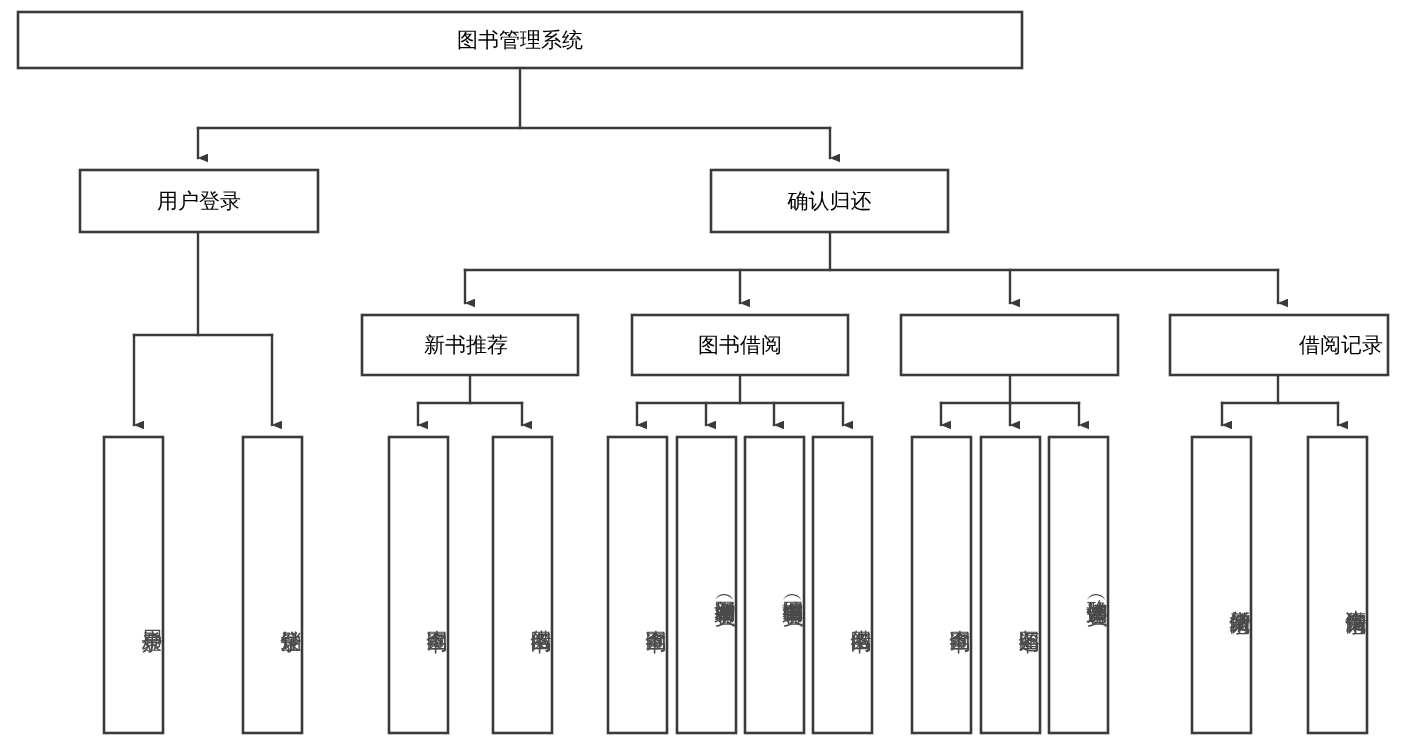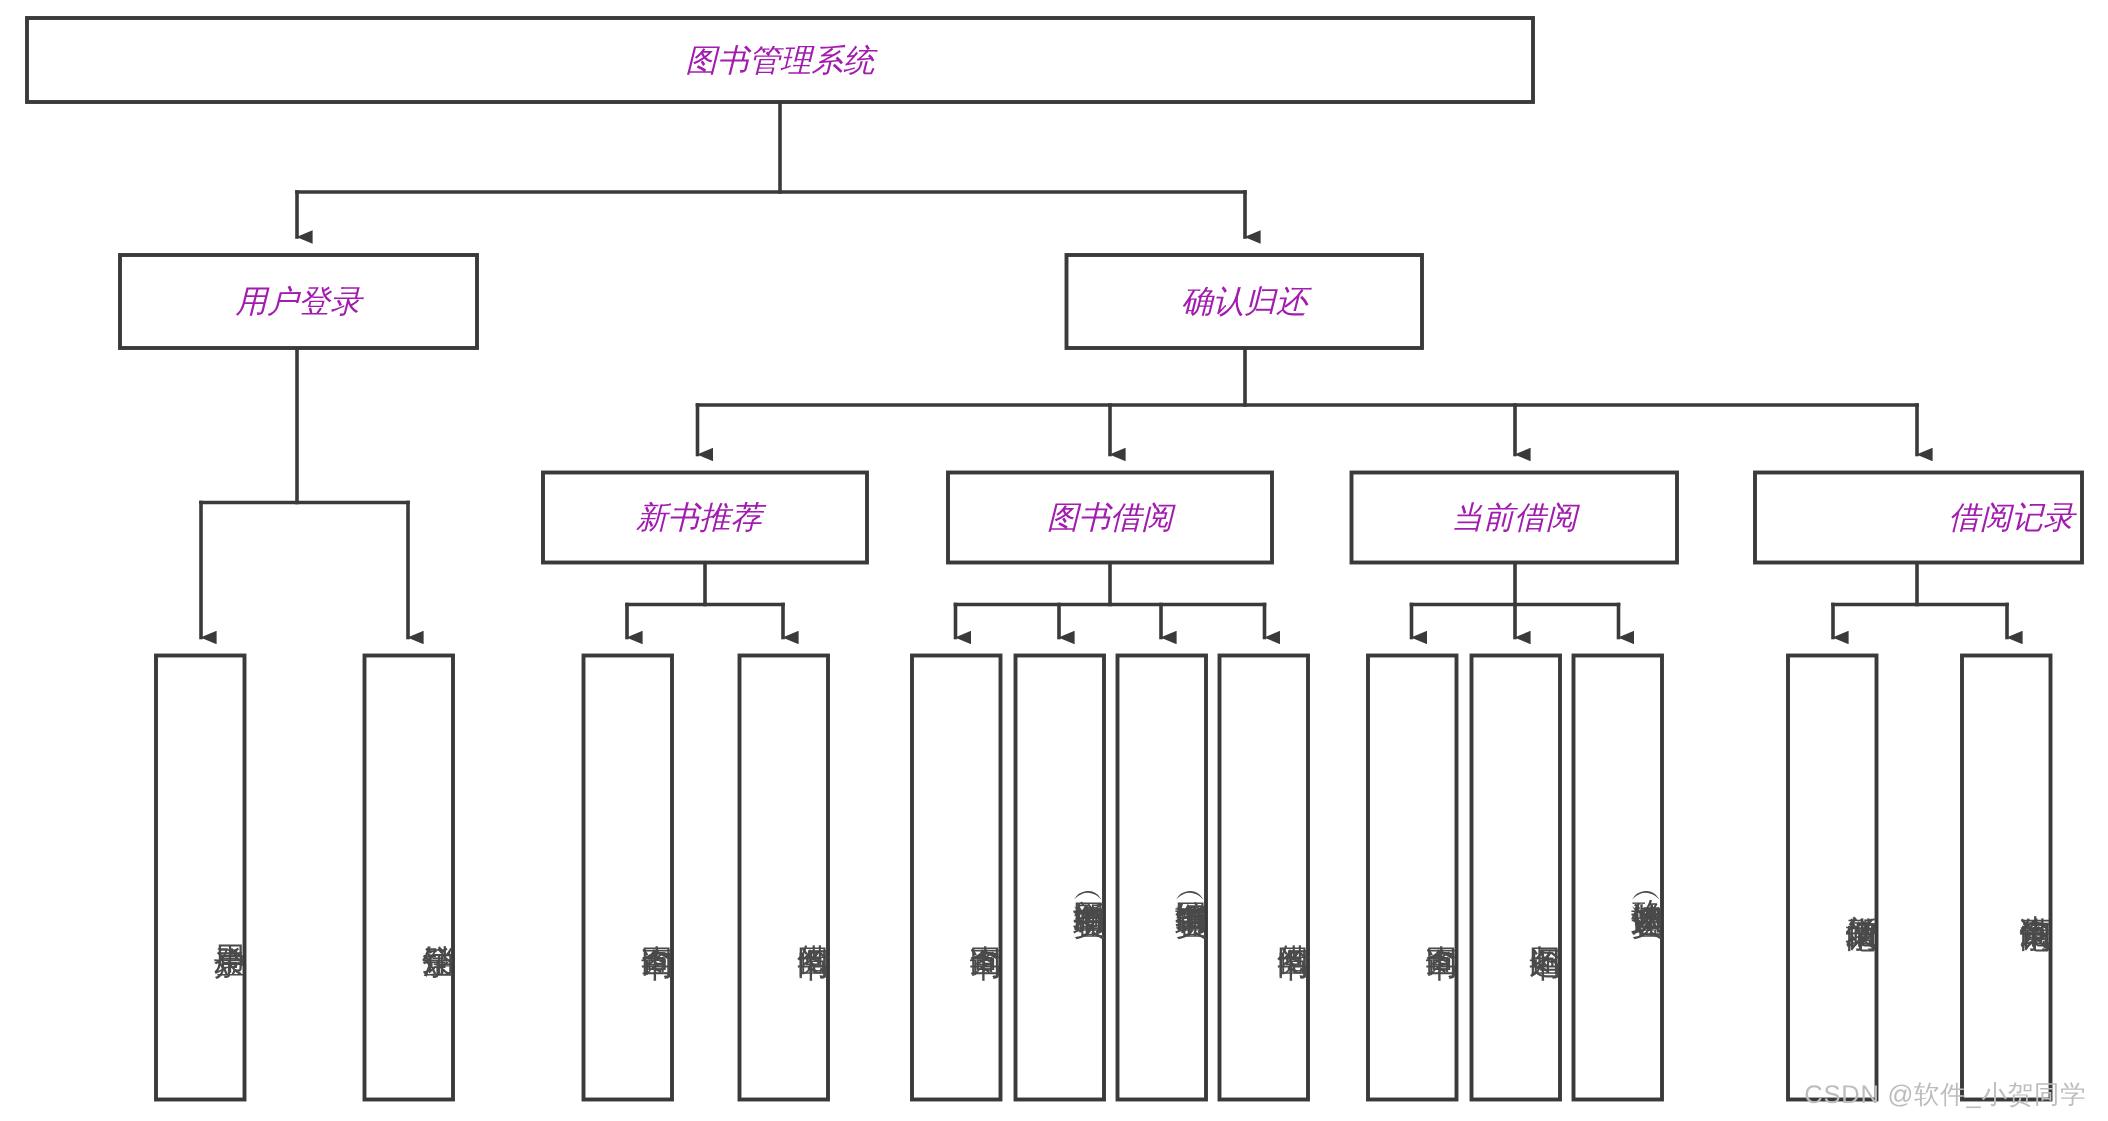--- a/index.html
+++ b/index.html
@@ -47,29 +47,28 @@
     letter-spacing: 1px;
     display: flex;
     align-items: flex-start;
     justify-content: center;
     text-align: center;
     white-space: nowrap;
     pointer-events: none;
   }
   .flat-label {
     position: absolute;
-    color: #a21caf;
+    color: #000000;
     font-family: "Liberation Sans", "DejaVu Sans", sans-serif;
     font-size: 21px;
     display: flex;
     align-items: center;
     justify-content: center;
     white-space: nowrap;
     pointer-events: none;
-    font-style: italic;
   }
   #watermark {
     position: absolute;
     right: 14px;
     bottom: 6px;
     color: #bdbdbd;
     font-size: 17px;
     font-family: "Liberation Sans", "DejaVu Sans", sans-serif;
     letter-spacing: 0.5px;
     user-select: none;
@@ -170,36 +169,34 @@
     <rect class="node-box" x="1308" y="437" width="59" height="296"></rect>
   </svg>
 
   <div class="flat-label" style="left:18px; top:12px; width:1004px; height:56px;">图书管理系统</div>
 
   <div class="flat-label" style="left:80px; top:170px; width:238px; height:62px;">用户登录</div>
   <div class="flat-label" style="left:711px; top:170px; width:237px; height:62px;">确认归还</div>
 
   <div class="flat-label" style="left:344px; top:315px; width:244px; height:60px;">新书推荐</div>
   <div class="flat-label" style="left:632px; top:315px; width:216px; height:60px;">图书借阅</div>
-  <div class="flat-label" style="left:901px; top:315px; width:217px; height:60px;">当前借阅</div>
   <div class="flat-label" style="left:1232px; top:315px; width:218px; height:60px;">借阅记录</div>
 
   <div class="vert-label" style="left:104px; top:500px; width:59px; height:230px;">用户登录</div>
   <div class="vert-label" style="left:243px; top:500px; width:59px; height:230px;">注销登录</div>
 
   <div class="vert-label" style="left:389px; top:500px; width:59px; height:230px;">查询图书</div>
   <div class="vert-label" style="left:493px; top:500px; width:59px; height:230px;">借阅图书</div>
 
   <div class="vert-label" style="left:608px; top:500px; width:59px; height:230px;">查询图书</div>
   <div class="vert-label" style="left:677px; top:444px; width:59px; height:286px;">新增图书（管理员）</div>
   <div class="vert-label" style="left:745px; top:444px; width:59px; height:286px;">编辑图书（管理员）</div>
   <div class="vert-label" style="left:813px; top:500px; width:59px; height:230px;">借阅图书</div>
 
   <div class="vert-label" style="left:912px; top:500px; width:59px; height:230px;">查询图书</div>
   <div class="vert-label" style="left:981px; top:500px; width:59px; height:230px;">归还图书</div>
   <div class="vert-label" style="left:1049px; top:444px; width:59px; height:286px;">确认归还（管理员）</div>
 
   <div class="vert-label" style="left:1192px; top:462px; width:59px; height:268px;">新增借阅记录</div>
   <div class="vert-label" style="left:1308px; top:462px; width:59px; height:268px;">查询借阅记录</div>
 
-  <div id="watermark">CSDN @软件_小贺同学</div>
 
 </div>
 
 </body></html>

